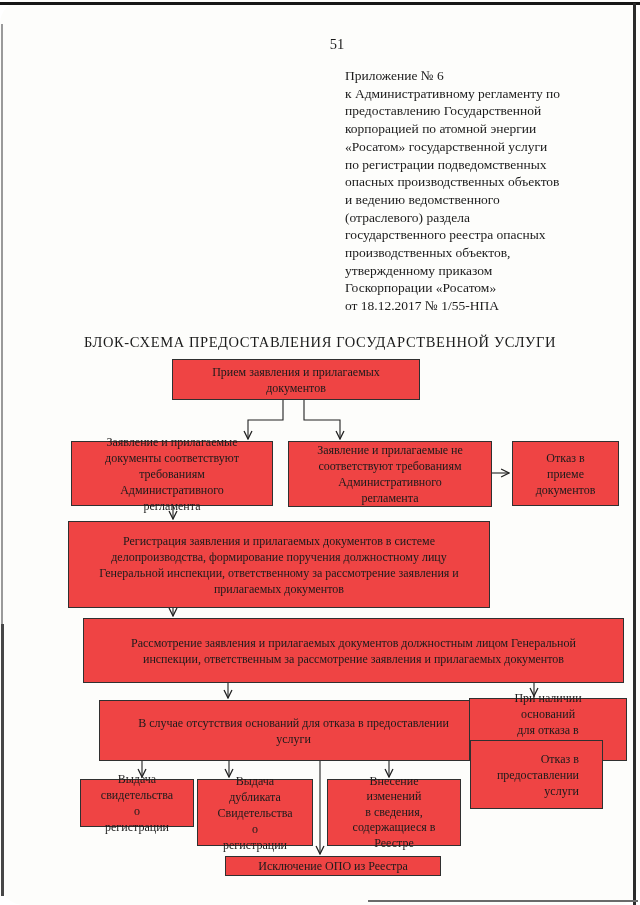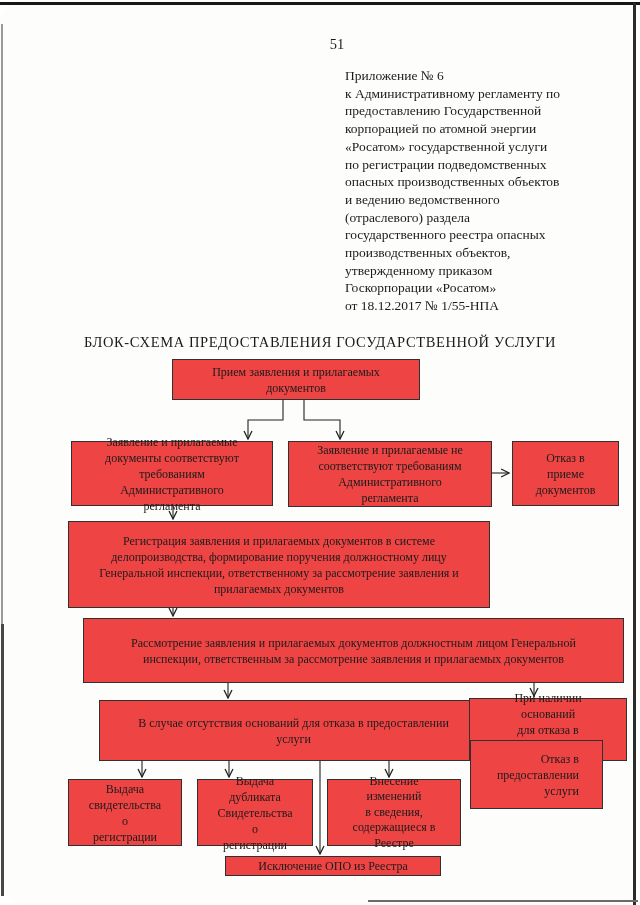--- a/index.html
+++ b/index.html
@@ -50,21 +50,21 @@
     background:#ef4444;
   }
   #n-priem         { left:172px; top:359px; width:248px; height:41px; }
   #n-sootv         { left:71px;  top:441px; width:202px; height:65px; }
   #n-nesootv       { left:288px; top:441px; width:204px; height:66px; }
   #n-otkaz-priem   { left:512px; top:441px; width:107px; height:65px; }
   #n-registracia   { left:68px;  top:521px; width:422px; height:87px; }
   #n-rassmotrenie  { left:71px;  top:618px; width:541px; height:65px;margin-left:12px; }
   #n-net-osnovanij { left:71px;  top:700px; width:389px; height:61px;margin-left:28px; }
   #n-est-osnovania { left:469px; top:698px; width:158px; height:63px; }
-  #n-vydacha       { left:68px;  top:779px; width:114px; height:67px; }
+  #n-vydacha       { left:80px;  top:779px; width:114px; height:48px; }
   #n-dublikat      { left:197px; top:779px; width:116px; height:67px; }
   #n-vnesenie      { left:327px; top:779px; width:134px; height:67px; line-height:15.5px; }
   #n-otkaz-usluga  { left:470px; top:740px; width:133px; height:69px;text-align:right; }
   #n-isklyuchenie  { left:225px; top:856px; width:216px; height:20px; }
 
   .connectors { position:absolute; left:0; top:0; pointer-events:none; }
 </style>
 </head>
 <body>
 

